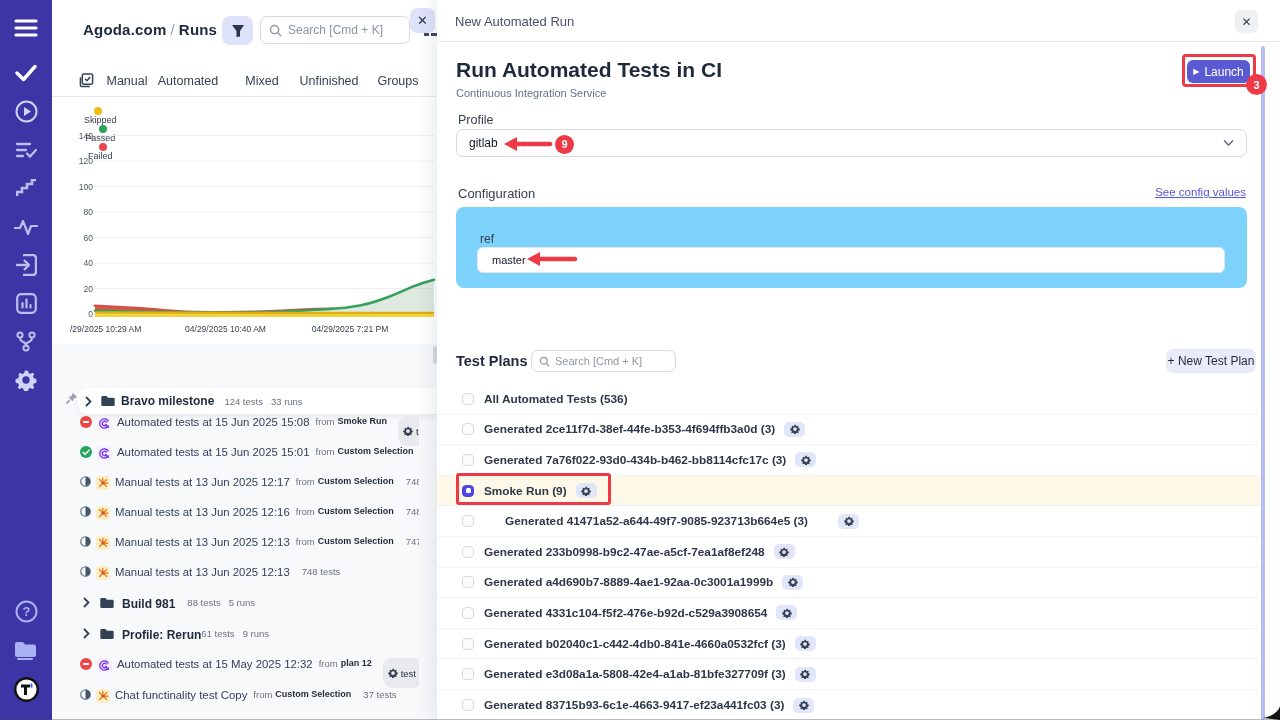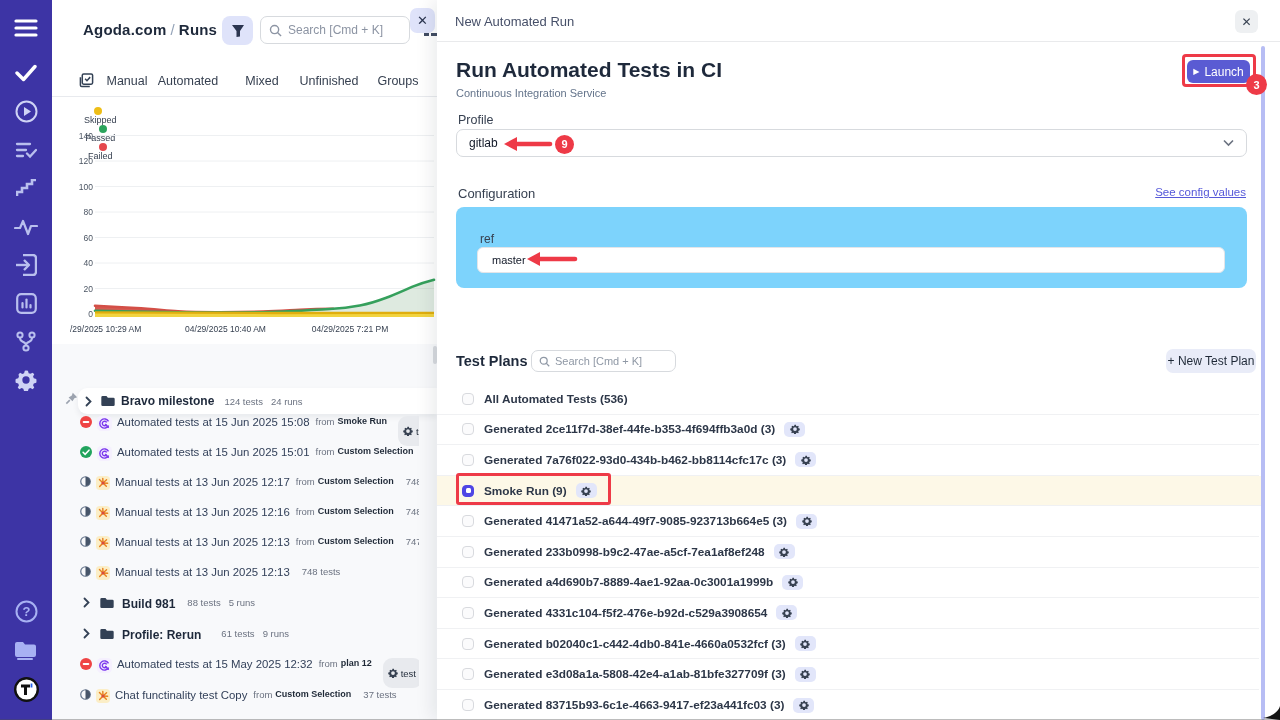--- a/index.html
+++ b/index.html
@@ -144,21 +144,21 @@
       </svg>
     <div style="position:absolute;left:26px;top:388px;width:359px;height:26px;background:#fff;border-radius:9px 0 0 9px;box-shadow:0 3px 6px rgba(15,23,42,.07);display:flex;align-items:center;padding-left:7px;">
       <svg width="7" height="11" viewBox="0 0 7 11">
           <path d="M1.5 1.5 L5.5 5.5 L1.5 9.5" fill="none" stroke="#334155" stroke-width="1.8" stroke-linecap="round"></path>
         </svg>
       <svg style="margin-left:9px" width="14" height="12" viewBox="0 0 13 11">
           <path d="M1.5 .8 h3.6 l1.3 1.6 h5.1 a1.2 1.2 0 0 1 1.2 1.2 V9 a1.2 1.2 0 0 1-1.2 1.2 H1.5 A1.2 1.2 0 0 1 .3 9 V2 A1.2 1.2 0 0 1 1.5 .8z" fill="#334155"></path>
         </svg>
       <span class="folder-name" style="margin-left:6px">Bravo milestone</span>
       <span class="cnt" style="margin-left:10px">124 tests</span>
-        <span class="cnt" style="margin-left:8px">24 runs</span>
+        <span class="cnt" style="margin-left:8px">33 runs</span>
     </div>
 
     <div class="lrow" style="top:416px; padding-left:28px; gap:5px;">
       <svg width="12" height="12" viewBox="0 0 12 12">
           <circle cx="6" cy="6" r="6" fill="#ef4444"></circle>
           <rect x="2.7" y="5" width="6.6" height="2.1" rx="1" fill="#fff"></rect>
         </svg>
       <svg width="15" height="15" viewBox="0 0 15 15">
           <rect width="15" height="15" rx="4.5" fill="#f5f0fe"></rect>
           <g fill="none" stroke="#7c3aed" stroke-width="1.4">
@@ -305,21 +305,21 @@
     </div>
 
     <div class="lrow" style="top:628px; padding-left:31px; gap:0;">
       <svg width="7" height="11" viewBox="0 0 7 11">
           <path d="M1.5 1.5 L5.5 5.5 L1.5 9.5" fill="none" stroke="#334155" stroke-width="1.8" stroke-linecap="round"></path>
         </svg>
       <svg style="margin-left:10px" width="14" height="12" viewBox="0 0 13 11">
           <path d="M1.5 .8 h3.6 l1.3 1.6 h5.1 a1.2 1.2 0 0 1 1.2 1.2 V9 a1.2 1.2 0 0 1-1.2 1.2 H1.5 A1.2 1.2 0 0 1 .3 9 V2 A1.2 1.2 0 0 1 1.5 .8z" fill="#334155"></path>
         </svg>
       <span class="folder-name">Profile: Rerun</span>
-      <span class="cnt" style="margin-left:20px">61 tests</span>
+      <span class="cnt" style="margin-left:0">61 tests</span>
         <span class="cnt" style="margin-left:8px">9 runs</span>
     </div>
 
     <div class="lrow" style="top:658px; padding-left:28px; gap:5px;">
       <svg width="12" height="12" viewBox="0 0 12 12">
           <circle cx="6" cy="6" r="6" fill="#ef4444"></circle>
           <rect x="2.7" y="5" width="6.6" height="2.1" rx="1" fill="#fff"></rect>
         </svg>
       <svg width="15" height="15" viewBox="0 0 15 15">
           <rect width="15" height="15" rx="4.5" fill="#f5f0fe"></rect>
@@ -539,21 +539,21 @@
           <span style="position:absolute;left:2.5px;top:2.5px;width:5px;height:5px;background:#fff;border-radius:1.5px;"></span>
         </span>
         <span class="nm">Smoke Run (9)</span>
         <span class="gearbadge">
           <svg width="10" height="10" viewBox="0 0 24 24">
             <path fill="#374151" d="M12 1.5l2.1.3.8 2.7 1.9.8 2.5-1.3 1.7 1.7-1.3 2.5.8 1.9 2.7.8.3 2.1-.3 2.1-2.7.8-.8 1.9 1.3 2.5-1.7 1.7-2.5-1.3-1.9.8-.8 2.7-2.1.3-2.1-.3-.8-2.7-1.9-.8-2.5 1.3-1.7-1.7 1.3-2.5-.8-1.9-2.7-.8-.3-2.1.3-2.1 2.7-.8.8-1.9L3.8 5.9 5.5 4.2 8 5.5l1.9-.8.8-2.7z"></path>
             <circle cx="12" cy="12" r="4.5" fill="#e2e6fa"></circle>
           </svg>
         </span>
       </div>
-    <div class="trow" style="top:506.4px;">
+    <div class="trow" style="top:506.4px;gap:21px;">
         <span class="cb"></span>
         <span class="nm">Generated 41471a52-a644-49f7-9085-923713b664e5 (3)</span>
         <span class="gearbadge">
           <svg width="10" height="10" viewBox="0 0 24 24">
             <path fill="#374151" d="M12 1.5l2.1.3.8 2.7 1.9.8 2.5-1.3 1.7 1.7-1.3 2.5.8 1.9 2.7.8.3 2.1-.3 2.1-2.7.8-.8 1.9 1.3 2.5-1.7 1.7-2.5-1.3-1.9.8-.8 2.7-2.1.3-2.1-.3-.8-2.7-1.9-.8-2.5 1.3-1.7-1.7 1.3-2.5-.8-1.9-2.7-.8-.3-2.1.3-2.1 2.7-.8.8-1.9L3.8 5.9 5.5 4.2 8 5.5l1.9-.8.8-2.7z"></path>
             <circle cx="12" cy="12" r="4.5" fill="#e2e6fa"></circle>
           </svg>
         </span>
       </div>
     <div class="trow" style="top:537px;">

